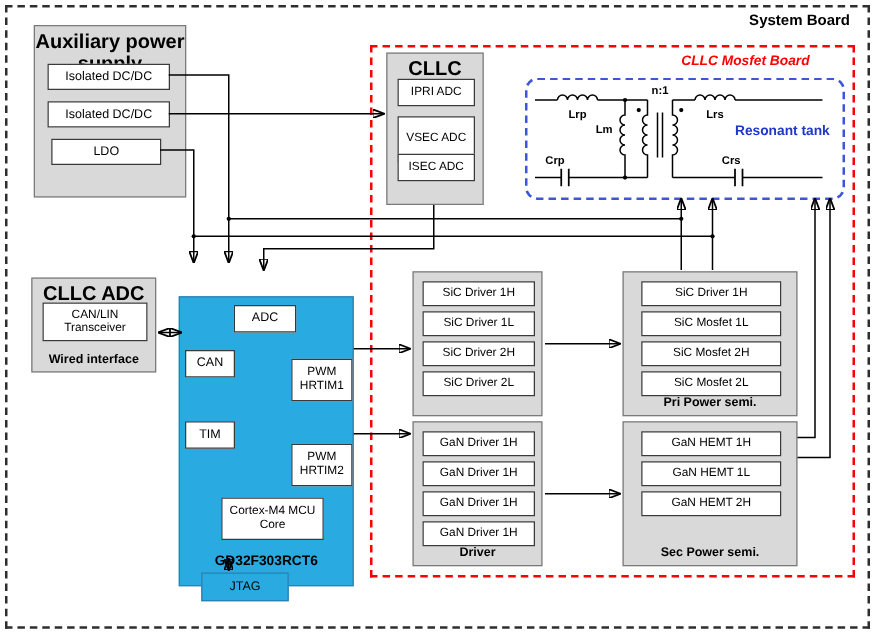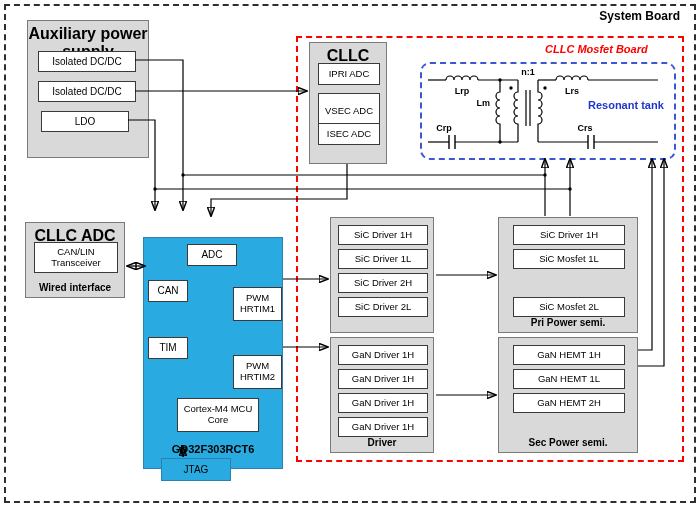--- a/index.html
+++ b/index.html
@@ -75,20 +75,21 @@
   <div class="gbox" style="left:330px;top:217px;width:104px;height:116px">
     <div class="wbox row" style="left:7px;top:7px;width:90px;height:20px">SiC Driver 1H</div>
     <div class="wbox row" style="left:7px;top:31px;width:90px;height:20px">SiC Driver 1L</div>
     <div class="wbox row" style="left:7px;top:55px;width:90px;height:20px">SiC Driver 2H</div>
     <div class="wbox row" style="left:7px;top:79px;width:90px;height:20px">SiC Driver 2L</div>
   </div>
 
   <div class="gbox" style="left:498px;top:217px;width:140px;height:116px">
     <div class="wbox row" style="left:14px;top:7px;width:112px;height:20px">SiC Driver 1H</div>
     <div class="wbox row" style="left:14px;top:31px;width:112px;height:20px">SiC Mosfet 1L</div>
+    <div class="wbox row" style="left:14px;top:55px;width:112px;height:20px">SiC Mosfet 2H</div>
     <div class="wbox row" style="left:14px;top:79px;width:112px;height:20px">SiC Mosfet 2L</div>
     <div class="caption">Pri Power semi.</div>
   </div>
 
   <div class="gbox" style="left:330px;top:337px;width:104px;height:116px">
     <div class="wbox row" style="left:7px;top:7px;width:90px;height:20px">GaN Driver 1H</div>
     <div class="wbox row" style="left:7px;top:31px;width:90px;height:20px">GaN Driver 1H</div>
     <div class="wbox row" style="left:7px;top:55px;width:90px;height:20px">GaN Driver 1H</div>
     <div class="wbox row" style="left:7px;top:79px;width:90px;height:20px">GaN Driver 1H</div>
     <div class="caption">Driver</div>

